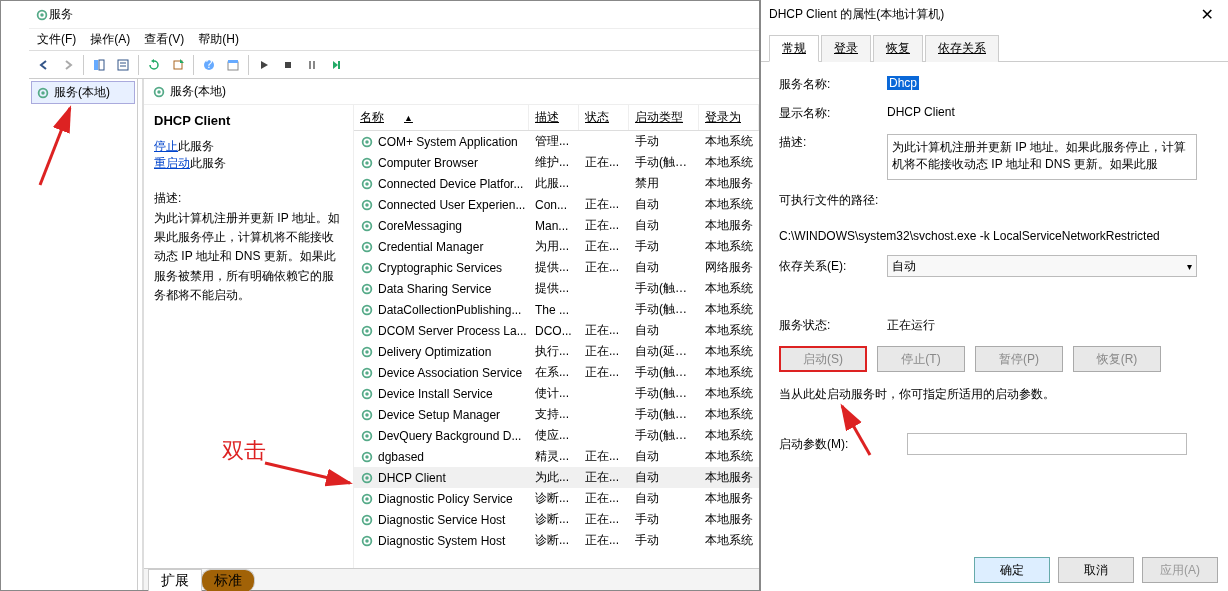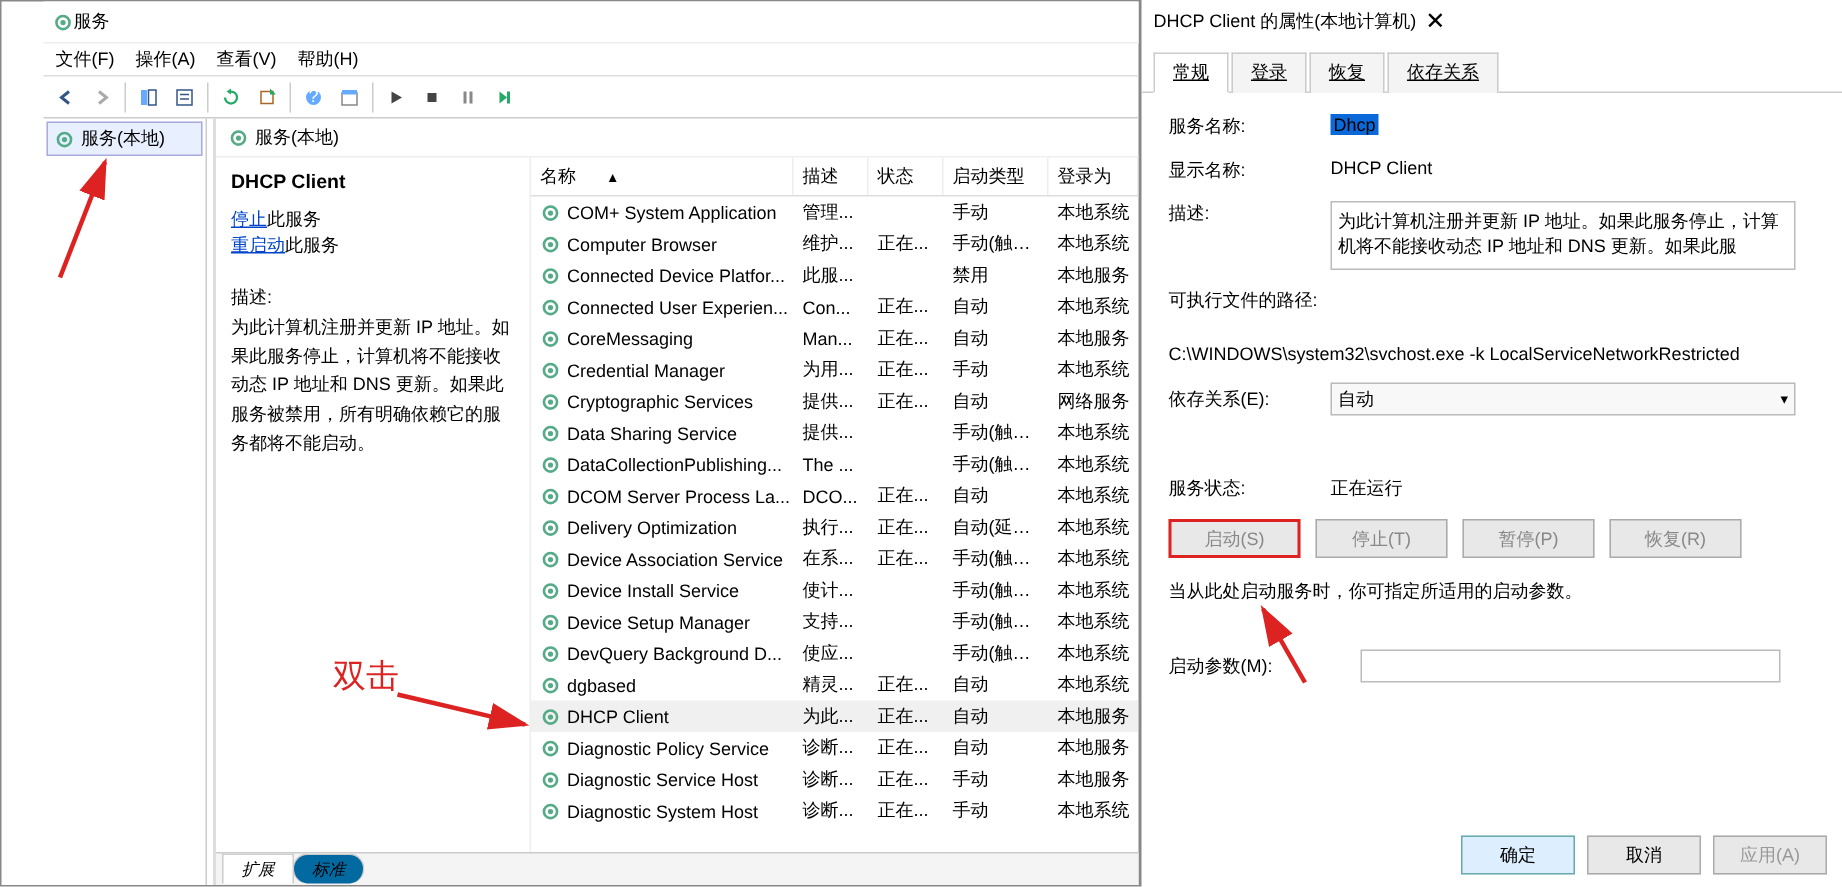--- a/index.html
+++ b/index.html
@@ -22,51 +22,51 @@
 .content-body { flex: 1; display: flex; overflow: hidden; }
 
 .detail-pane { width: 210px; padding: 8px 10px; border-right: 1px solid #eee; }
 .detail-title { font-weight: bold; font-size: 13px; margin-bottom: 10px; }
 .detail-link { color: #0044cc; text-decoration: underline; cursor: pointer; }
 .detail-desc-label { margin-top: 18px; }
 .detail-desc { margin-top: 2px; line-height: 1.6; }
 
 .list-pane { flex: 1; display: flex; flex-direction: column; overflow: hidden; }
 .list-header { display: flex; border-bottom: 1px solid #ddd; background: #fff; }
-.list-header .col { padding: 4px 6px; border-right: 1px solid #eee; text-align: left; }
+.list-header .col { padding: 4px 6px; border-right: 1px solid #eee; text-align: left; text-decoration: underline; }
 .col-name { width: 175px; display: flex; align-items: center; gap: 2px; }
 .col-desc { width: 50px; }
 .col-status { width: 50px; }
 .col-startup { width: 70px; }
 .col-logon { flex: 1; }
 .list-rows { flex: 1; overflow: hidden; }
 .row { display: flex; padding: 1px 0; align-items: center; }
 .row.selected { background: #f0f0f0; }
 .row .cell { padding: 1px 6px; white-space: nowrap; overflow: hidden; text-overflow: ellipsis; }
 .row .col-name { display: flex; align-items: center; gap: 4px; }
 
 .tabs-strip { height: 22px; border-top: 1px solid #ccc; display: flex; align-items: flex-start; padding-left: 4px; background: #f4f4f4; }
-.tab { padding: 2px 12px; border: 1px solid #ccc; border-bottom: none; background: #fff; margin-right: -1px; font-size: 11px; font-style: italic; }
-.tab.inactive { background: #0369a1; border-radius: 10px; }
+.tab { padding: 2px 12px; border: 1px solid #ccc; border-bottom: none; background: #fff; margin-right: -1px; font-size: 14px; }
+.tab.inactive { background: #a16207; border-radius: 10px; }
 
 .gear-icon { display: inline-block; width: 14px; height: 14px; position: relative; }
 .gear-icon svg { width: 14px; height: 14px; }
 
 
 .props-window { position: absolute; left: 760px; top: 0; width: 468px; height: 591px; border-left: 1px solid #888; background: #fff; }
-.props-title { height: 28px; display: flex; align-items: center; padding: 0 8px; }
+.props-title { height: 28px; display: flex; align-items: center; justify-content: space-between; padding: 0 8px; }
 .props-close { font-size: 16px; padding: 0 6px; cursor: default; }
 .props-tabs { display: flex; padding: 6px 8px 0 8px; border-bottom: 1px solid #ccc; }
 .props-tab { padding: 4px 12px; border: 1px solid #ccc; border-bottom: none; background: #f4f4f4; margin-right: 2px; position: relative; top: 1px; text-decoration: underline; }
 .props-tab.active { background: #fff; border-bottom: 1px solid #fff; }
 .props-body { padding: 14px 18px; }
 .form-row { display: flex; margin-bottom: 12px; align-items: flex-start; }
 .form-label { width: 108px; }
 .form-value { flex: 1; }
-.highlight-sel { background: #0a68d8; color: #000000; padding: 0 2px; }
+.highlight-sel { background: #0a68d8; color: #ffffff; padding: 0 2px; }
 .desc-box { width: 310px; height: 46px; border: 1px solid #bbb; padding: 4px; overflow-y: scroll; font-size: 12px; line-height: 1.4; }
 .combo { width: 310px; height: 22px; border: 1px solid #bbb; background: #f8f8f8; display: flex; align-items: center; justify-content: space-between; padding: 0 4px; }
 .combo .chev { font-size: 10px; }
 .btn-row { display: flex; gap: 10px; margin-bottom: 14px; }
 .pbtn { width: 88px; height: 26px; border: 1px solid #aaa; background: #e8e8e8; color: #888; display: flex; align-items: center; justify-content: center; }
 .pbtn.hl { border: 2px solid #d22; color: #888; }
 .param-input { width: 280px; height: 22px; border: 1px solid #bbb; background: #fff; }
 .dlg-buttons { position: absolute; bottom: 8px; right: 10px; display: flex; gap: 8px; }
 .dbtn { width: 76px; height: 26px; border: 1px solid #aaa; background: #e8e8e8; display: flex; align-items: center; justify-content: center; }
 .dbtn.ok { background: #ddeeff; border-color: #6aa; }

